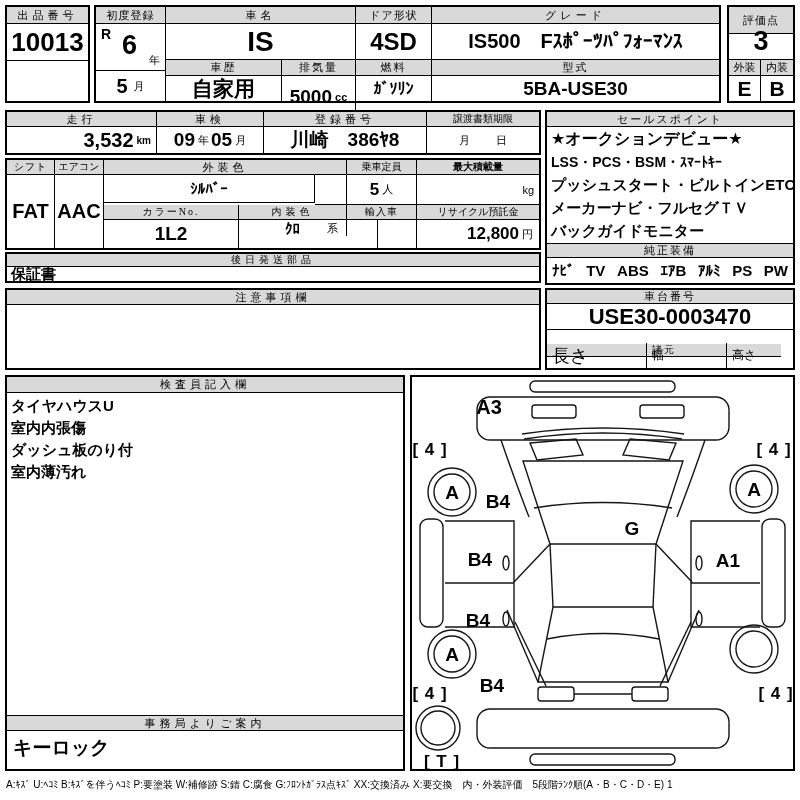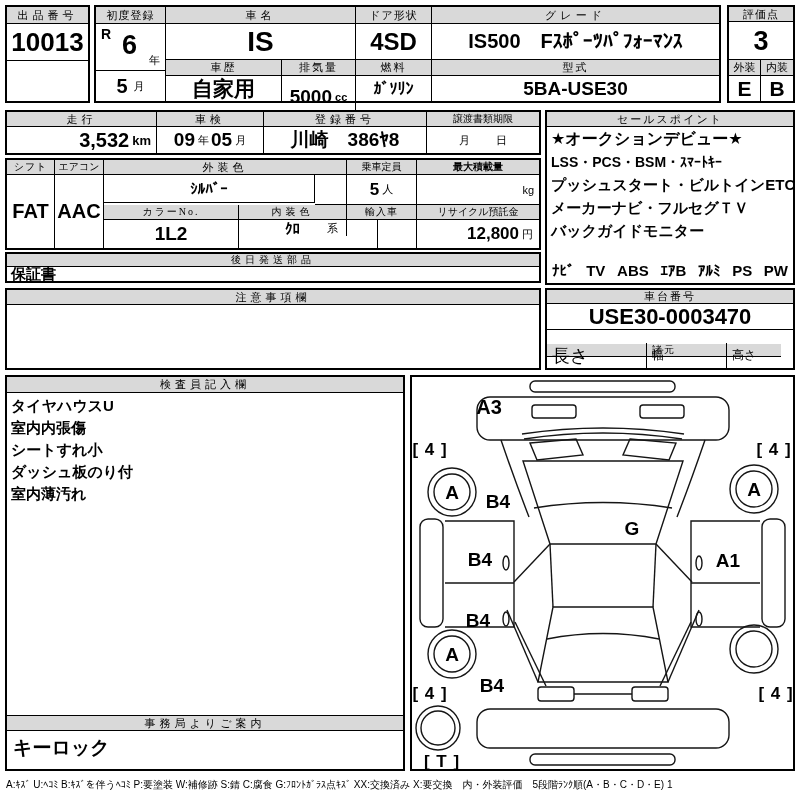--- a/index.html
+++ b/index.html
@@ -58,37 +58,37 @@
     <div class="val c br" style="left:70px;top:69px;width:116px;height:25px;font-size:21px;">自家用</div>
     <div class="val c br" style="left:186px;top:69px;width:74px;height:42px;">
       <span style="font-size:19px;">5000</span>
       <span class="unit">cc</span>
     </div>
     <div class="val c br" style="left:260px;top:69px;width:76px;height:25px;font-size:16px;">ｶﾞｿﾘﾝ</div>
     <div class="val c" style="left:336px;top:69px;width:287px;height:25px;font-size:19px;">5BA-USE30</div>
   </div>
 
   <div class="box" style="left:727px;top:5px;width:68px;height:98px;">
-    <div class="hdr c bb ls1" style="left:0;top:0;width:64px;height:15px;">評価点</div>
+    <div class="hdr c bb ls1" style="left:0;top:0;width:64px;height:27px;">評価点</div>
     <div class="val c bb" style="left:0;top:17px;width:64px;height:36px;font-size:27px;">3</div>
     <div class="hdr c bb br ls0" style="left:0;top:53px;width:32px;height:16px;">外装</div>
     <div class="hdr c bb ls0" style="left:32px;top:53px;width:32px;height:16px;">内装</div>
     <div class="val c br" style="left:0;top:69px;width:32px;height:25px;font-size:21px;">E</div>
     <div class="val c" style="left:32px;top:69px;width:32px;height:25px;font-size:21px;">B</div>
   </div>
 
   <div class="box" style="left:5px;top:110px;width:536px;height:45px;">
     <div class="hdr c bb br" style="left:0;top:0;width:150px;height:15px;">走行</div>
     <div class="hdr c bb br" style="left:150px;top:0;width:107px;height:15px;">車検</div>
     <div class="hdr c bb br" style="left:257px;top:0;width:163px;height:15px;">登録番号</div>
     <div class="hdr c bb ls0" style="left:420px;top:0;width:112px;height:15px;font-size:10px;">譲渡書類期限</div>
 
     <div class="val c br right" style="left:0;top:15px;width:150px;height:26px;padding-right:5px;">
       <span style="font-size:20px;">3,532</span>
-      <span class="unit" style="font-size:13px;">km</span>
+      <span class="unit" style="font-size:10px;">km</span>
     </div>
     <div class="val c br" style="left:150px;top:15px;width:107px;height:26px;">
       <span style="font-size:19px;">09</span>
       <span class="unit" style="font-weight:normal;">年</span>
       <span style="font-size:19px;margin-left:2px;">05</span>
       <span class="unit" style="font-weight:normal;">月</span>
     </div>
     <div class="val c br" style="left:257px;top:15px;width:163px;height:26px;font-size:19px;">川崎　386ﾔ8</div>
     <div class="c" style="left:420px;top:15px;width:112px;height:26px;display:flex;align-items:center;justify-content:center;gap:26px;font-size:11px;">
       <span>月</span>
@@ -135,20 +135,21 @@
     </div>
   </div>
 
   <div class="box" style="left:545px;top:110px;width:250px;height:175px;">
     <div class="hdr c bb ls2" style="left:0;top:0;width:246px;height:15px;">セールスポイント</div>
     <div class="sline c" style="left:0;top:16px;width:246px;font-size:16px;">★オークションデビュー★</div>
     <div class="sline c" style="left:0;top:39px;width:246px;font-size:14px;">LSS・PCS・BSM・ｽﾏｰﾄｷｰ</div>
     <div class="sline c" style="left:0;top:62px;width:246px;">プッシュスタート・ビルトインETC</div>
     <div class="sline c" style="left:0;top:85px;width:246px;">メーカーナビ・フルセグＴＶ</div>
     <div class="sline c" style="left:0;top:108px;width:246px;">バックガイドモニター</div>
+    <div class="hdr c bt bb ls2" style="left:0;top:131px;width:246px;height:15px;">純正装備</div>
     <div class="c" style="left:0;top:146px;width:246px;height:25px;display:flex;align-items:center;justify-content:space-between;padding:0 5px;font-weight:bold;font-size:15px;">
       <span>ﾅﾋﾞ</span>
       <span>TV</span>
       <span>ABS</span>
       <span>ｴｱB</span>
       <span>ｱﾙﾐ</span>
       <span>PS</span>
       <span>PW</span>
     </div>
   </div>
@@ -170,21 +171,20 @@
     <div class="c br left" style="left:0;top:53px;width:100px;height:25px;display:flex;align-items:center;padding-left:5px;font-size:18px;">長さ</div>
     <div class="c br left" style="left:100px;top:53px;width:80px;height:25px;display:flex;align-items:center;padding-left:5px;font-size:12px;">幅</div>
     <div class="c left" style="left:180px;top:53px;width:66px;height:25px;display:flex;align-items:center;padding-left:5px;font-size:12px;">高さ</div>
   </div>
 
   <div class="box" style="left:5px;top:375px;width:400px;height:396px;">
     <div class="hdr c bb" style="left:0;top:0;width:396px;height:16px;">検査員記入欄</div>
     <div class="c" style="left:4px;top:18px;width:388px;height:318px;">
       <div class="note">タイヤハウスU</div>
       <div class="note">室内内張傷</div>
-      <div class="note">シートすれ小</div>
       <div class="note">ダッシュ板のり付</div>
       <div class="note">室内薄汚れ</div>
     </div>
     <div class="hdr c bt bb" style="left:0;top:338px;width:396px;height:16px;">事務局よりご案内</div>
     <div class="c" style="left:6px;top:358px;width:384px;font-weight:bold;font-size:19px;">キーロック</div>
   </div>
 
   <div class="box" style="left:410px;top:375px;width:385px;height:396px;">
     <svg width="381" height="392" viewBox="0 0 381 392">
       <g fill="none" stroke="#151515" stroke-width="1.4">

